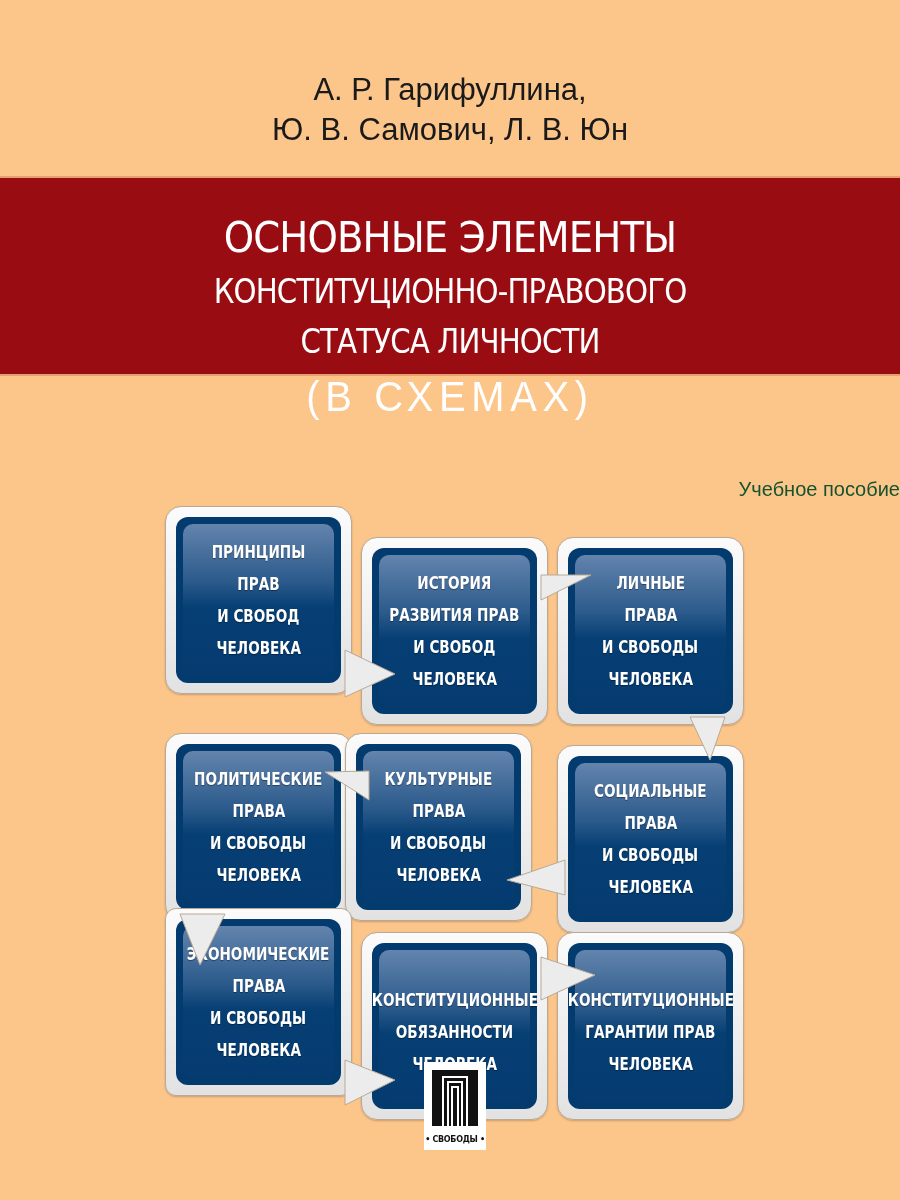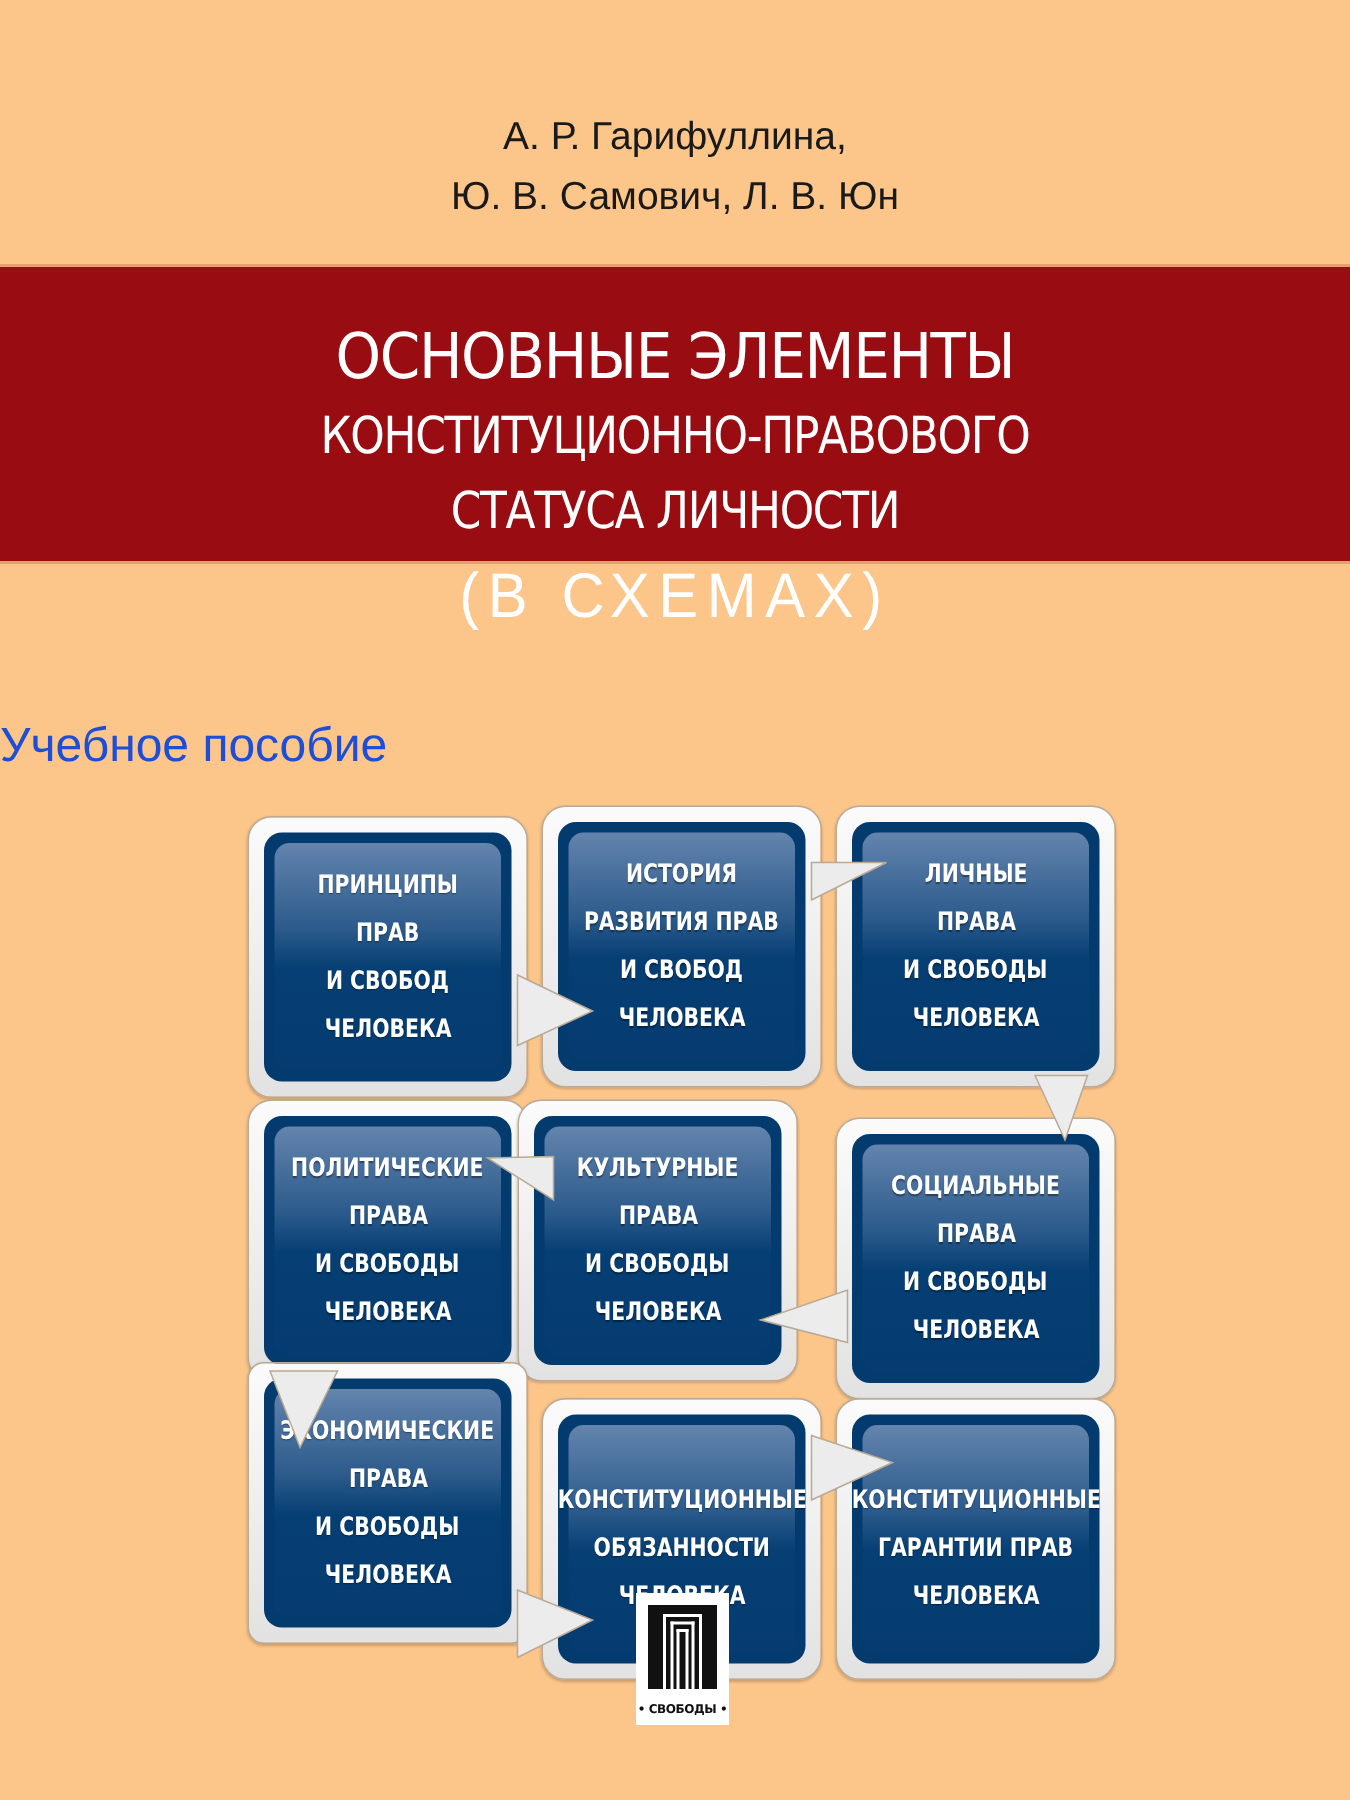--- a/index.html
+++ b/index.html
@@ -1,24 +1,24 @@
 <!DOCTYPE html>
 <html><head>
 <meta charset="utf-8">
 <style>
   html, body { margin:0; padding:0; }
   body { width:900px; height:1200px; background:#fcc58a; position:relative; overflow:hidden; font-family:"Liberation Sans", sans-serif; }
-  .authors { position:absolute; top:70px; left:0; width:900px; text-align:center; color:#1a1a1a; font-size:26px; line-height:40px; font-family:"Liberation Sans", sans-serif; }
+  .authors { position:absolute; top:70px; left:0; width:900px; text-align:center; color:#1a1a1a; font-size:31px; line-height:40px; font-family:"Liberation Sans", sans-serif; }
   .banner { position:absolute; top:176px; left:0; width:900px; height:200px; background:#990c12; border-top:2px solid #e6a070; border-bottom:2px solid #e6a070; box-sizing:border-box; }
   .title { position:absolute; left:0; width:900px; text-align:center; color:#fff; font-family:"DejaVu Sans", sans-serif; font-weight:normal; letter-spacing:-1px; }
   .t1 { top:35px; font-size:42px; transform:scaleX(0.92); }
   .t2 { top:93px; font-size:34px; transform:scaleX(0.86); }
   .t3 { top:143px; font-size:34px; transform:scaleX(0.86); }
   .t4 { top:195px; font-size:42px; letter-spacing:6px; font-family:"Liberation Sans", sans-serif; transform:scaleX(0.95); }
-  .subtitle { position:absolute; top:478px; left:0; width:900px; text-align:left; font-size:32px; color:#1d4ed8; }
+  .subtitle { position:absolute; top:478px; left:0; width:900px; text-align:right; font-size:20px; color:#14532d; }
   .grid-wrap { position:absolute; left:0; top:0; width:900px; height:1200px; }
   .frame { position:absolute; width:187px; height:188px; background:linear-gradient(#fbfbfb,#e2e2e2); border:1px solid #b9a995; border-radius:16px; box-sizing:border-box; box-shadow:0 1px 2px rgba(0,0,0,0.2); }
   .tile { position:absolute; left:10px; top:10px; right:10px; bottom:10px; background:#033b6f; border-radius:12px; }
   .tile-inner { position:absolute; left:7px; top:7px; right:7px; bottom:7px; border-radius:10px; background:linear-gradient(#6384ad 0%, #2b5a8b 38%, #063f74 55%, #053b70 100%); display:flex; flex-direction:column; justify-content:center; align-items:center; }
   .tile-text { color:#fff; font-family:"DejaVu Sans", sans-serif; font-weight:bold; font-size:17px; line-height:32px; text-align:center; transform:scaleX(0.8); white-space:nowrap; text-shadow:0 1px 1px rgba(0,0,0,0.4); }
   .logo { position:absolute; left:424px; top:1062px; width:62px; height:88px; background:#fff; z-index:6; }
   .logo-mark { position:absolute; left:8px; top:8px; width:46px; height:56px; background:#111; }
   .logo-mark .arch { position:absolute; border:2px solid #fff; border-bottom:none; }
   .logo-text { position:absolute; left:0; bottom:6px; width:62px; text-align:center; font-size:8px; font-weight:bold; color:#111; font-family:"DejaVu Sans", sans-serif; letter-spacing:-0.3px; }
 </style>
@@ -36,21 +36,21 @@
     <div class="title t1">ОСНОВНЫЕ ЭЛЕМЕНТЫ</div>
     <div class="title t2">КОНСТИТУЦИОННО-ПРАВОВОГО</div>
     <div class="title t3">СТАТУСА ЛИЧНОСТИ</div>
     <div class="title t4">(В СХЕМАХ)</div>
   </div>
 
   <div class="subtitle">Учебное пособие</div>
 
   <div class="grid-wrap">
 
-    <div class="frame" style="left:165px; top:544px;padding-left:21px;">
+    <div class="frame" style="left:165px; top:506px;padding-left:21px;">
       <div class="tile">
           <div class="tile-inner">
         <div class="tile-text">ПРИНЦИПЫ</div>
         <div class="tile-text">ПРАВ</div>
         <div class="tile-text">И СВОБОД</div>
         <div class="tile-text">ЧЕЛОВЕКА</div>
       </div>
         </div>
     </div>
 

